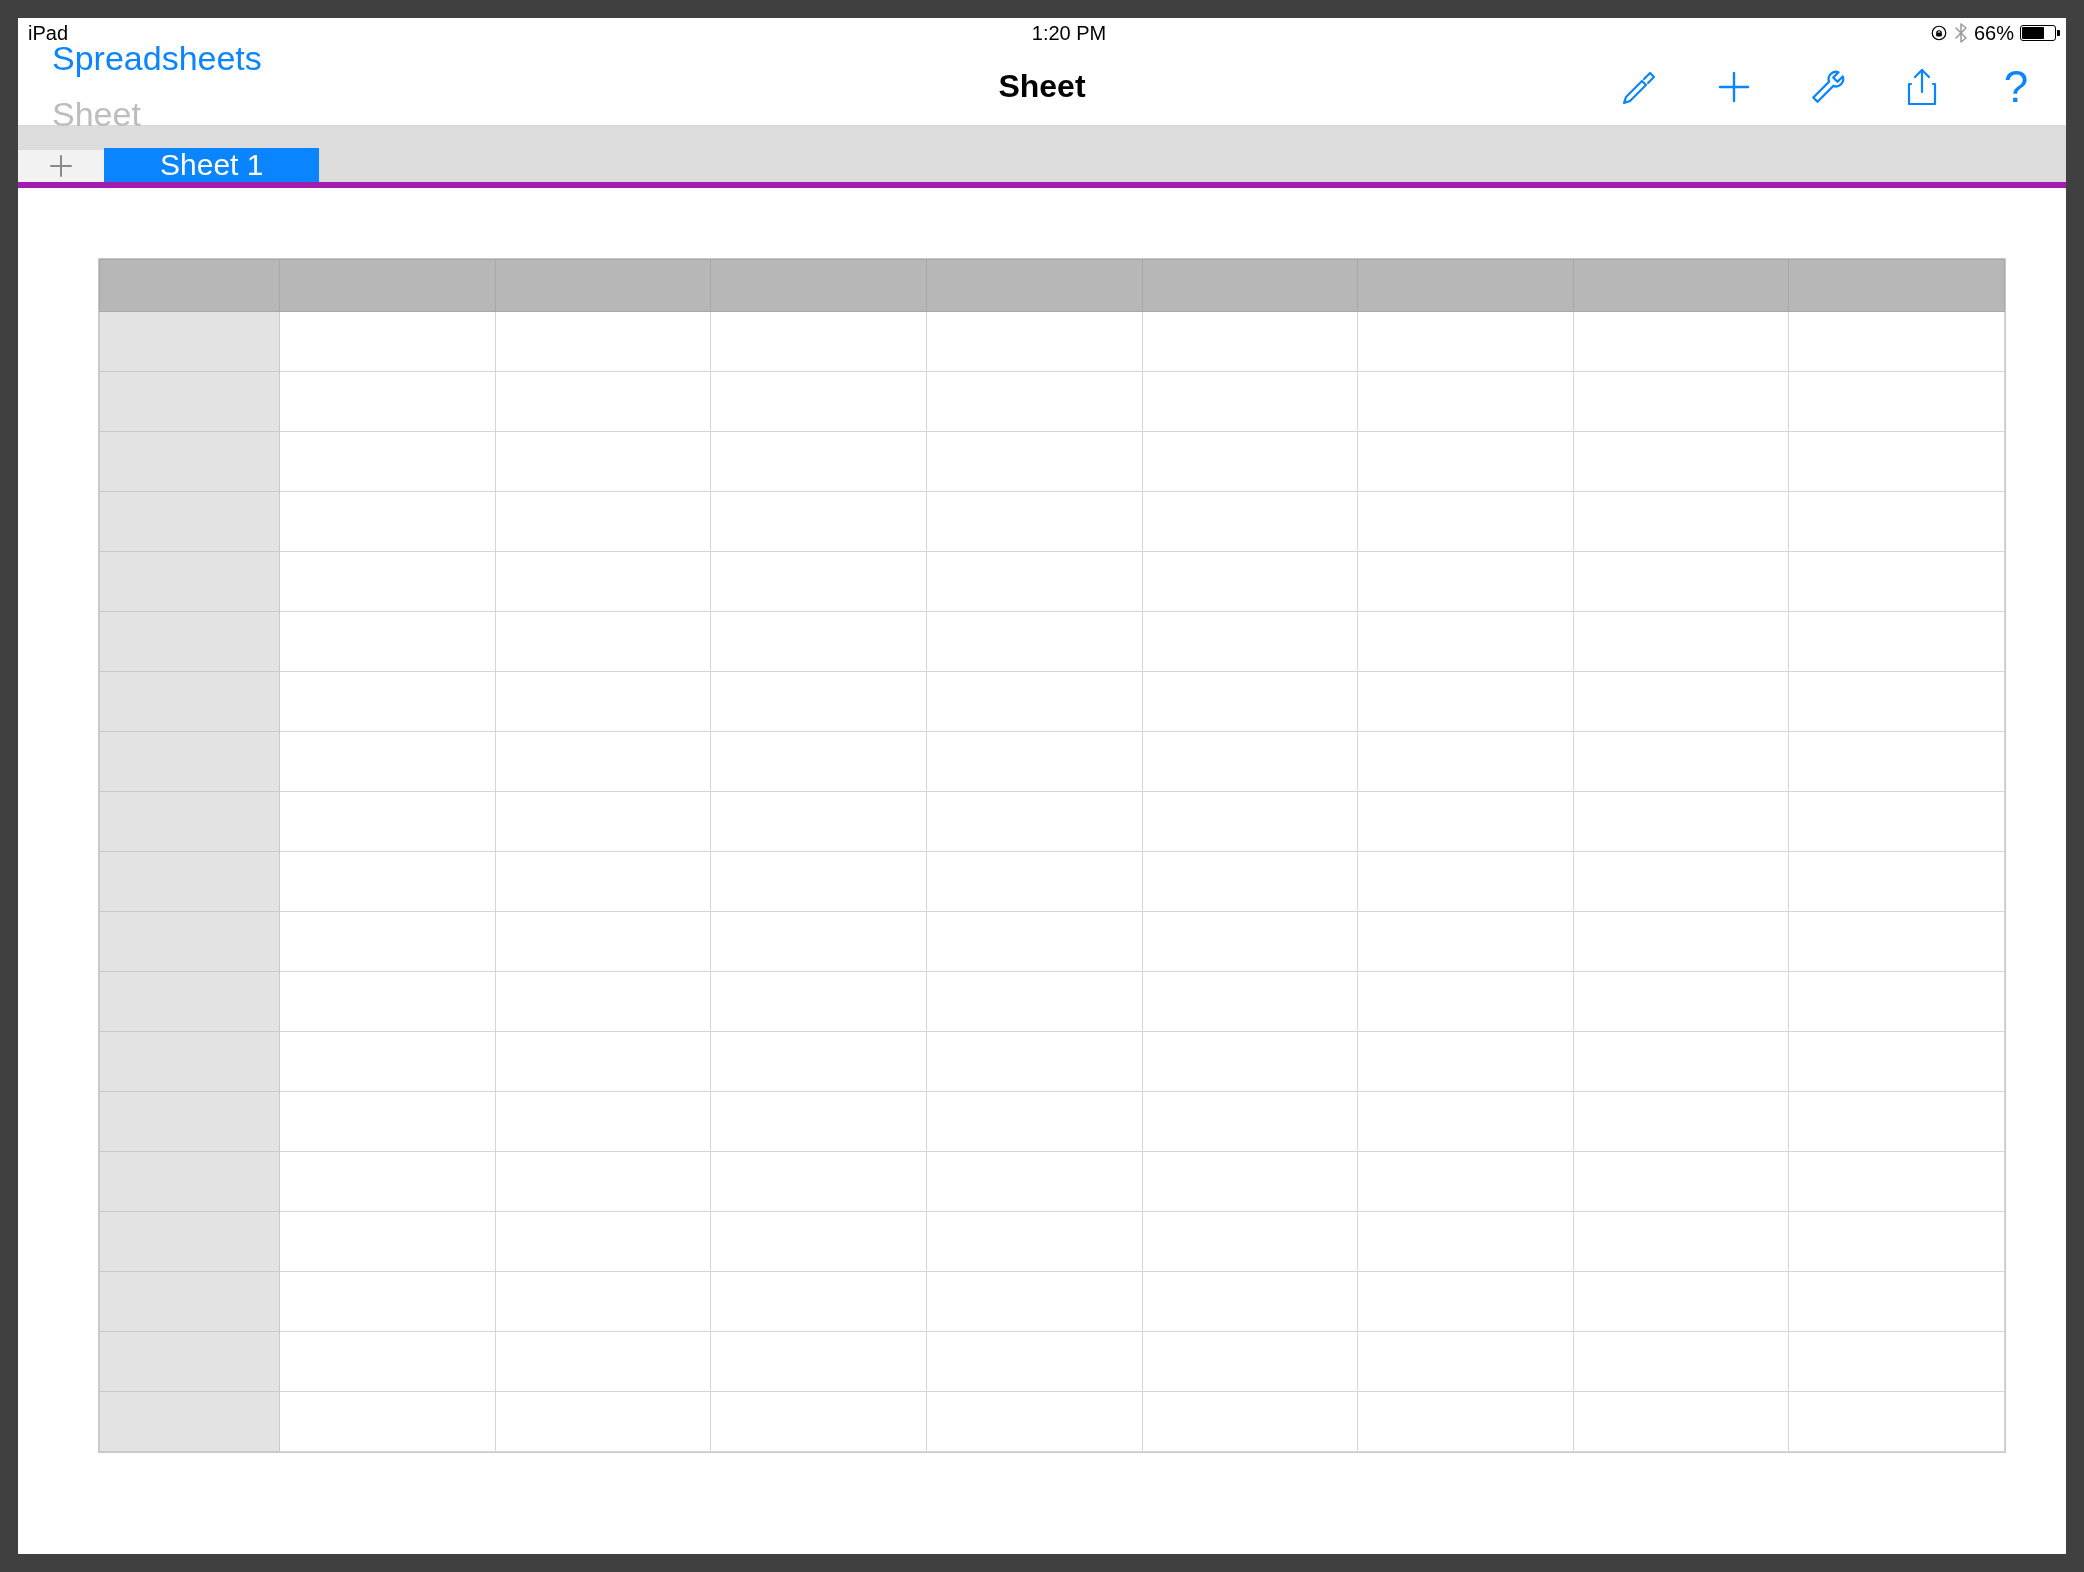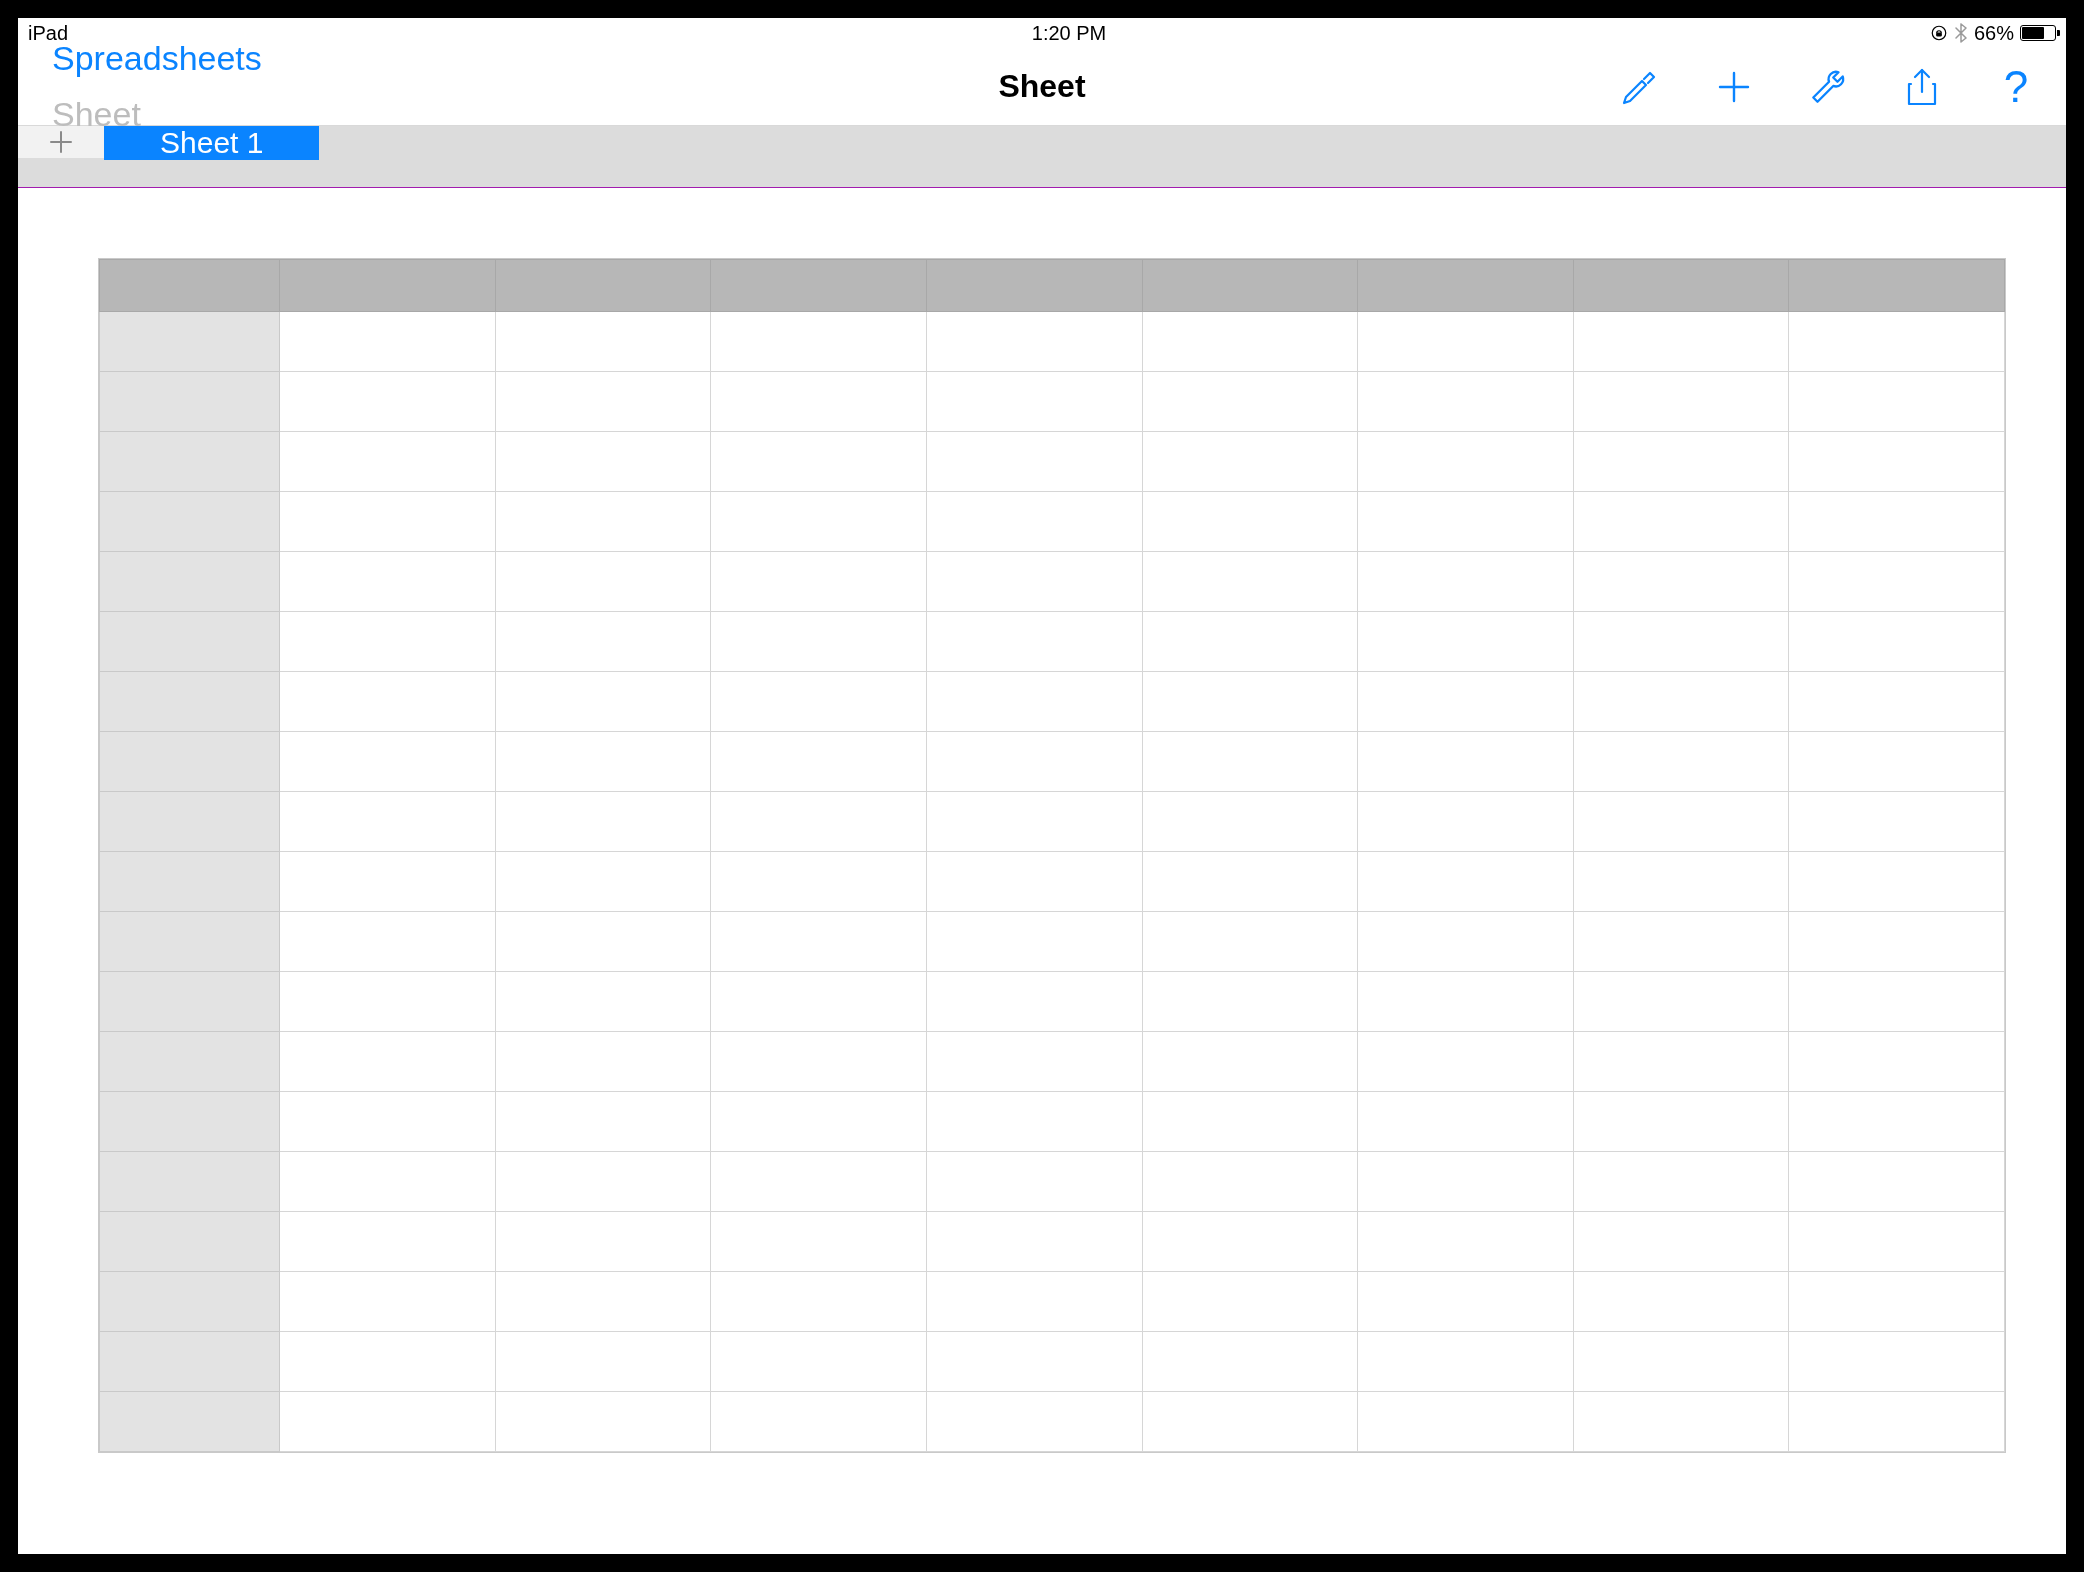--- a/index.html
+++ b/index.html
@@ -1,19 +1,19 @@
 <!DOCTYPE html>
 <html><head>
 <meta charset="utf-8">
 <style>
   * { box-sizing: border-box; margin: 0; padding: 0; }
   html, body { width: 2084px; height: 1572px; font-family: -apple-system, "Helvetica Neue", Helvetica, Arial, sans-serif; }
   .frame {
     width: 2084px; height: 1572px;
-    background: #000000;
+    background: #404040;
     padding: 18px;
   }
   .device {
     width: 100%; height: 100%;
     background: #ffffff;
     display: flex; flex-direction: column;
     overflow: hidden;
   }
   
   .status-bar {
@@ -54,22 +54,22 @@
     font-size: 32px; font-weight: 700; color: #000;
   }
   .tb-right { margin-left: auto; display: flex; align-items: center; gap: 50px; }
   .tb-icon { color: #0a84ff; width: 44px; height: 44px; display:flex; align-items:center; justify-content:center;}
   .tb-icon svg { stroke: #0a84ff; }
 
   
   .tabs-bar {
     height: 62px;
     background: #dcdcdc;
-    display: flex; align-items: flex-start;
-    border-bottom: 1px solid #a21caf;
+    display: flex; align-items: flex-end;
+    border-bottom: 6px solid #a21caf;
   }
   .add-sheet {
     width: 86px; display:flex; align-items:center; justify-content:center;
     background: #f2f2f2;
     color: #8a8a8a;
   }
   .add-sheet svg { stroke:#8a8a8a; }
   .sheet-tab {
     background: #0a84ff;
     color: #fff;

